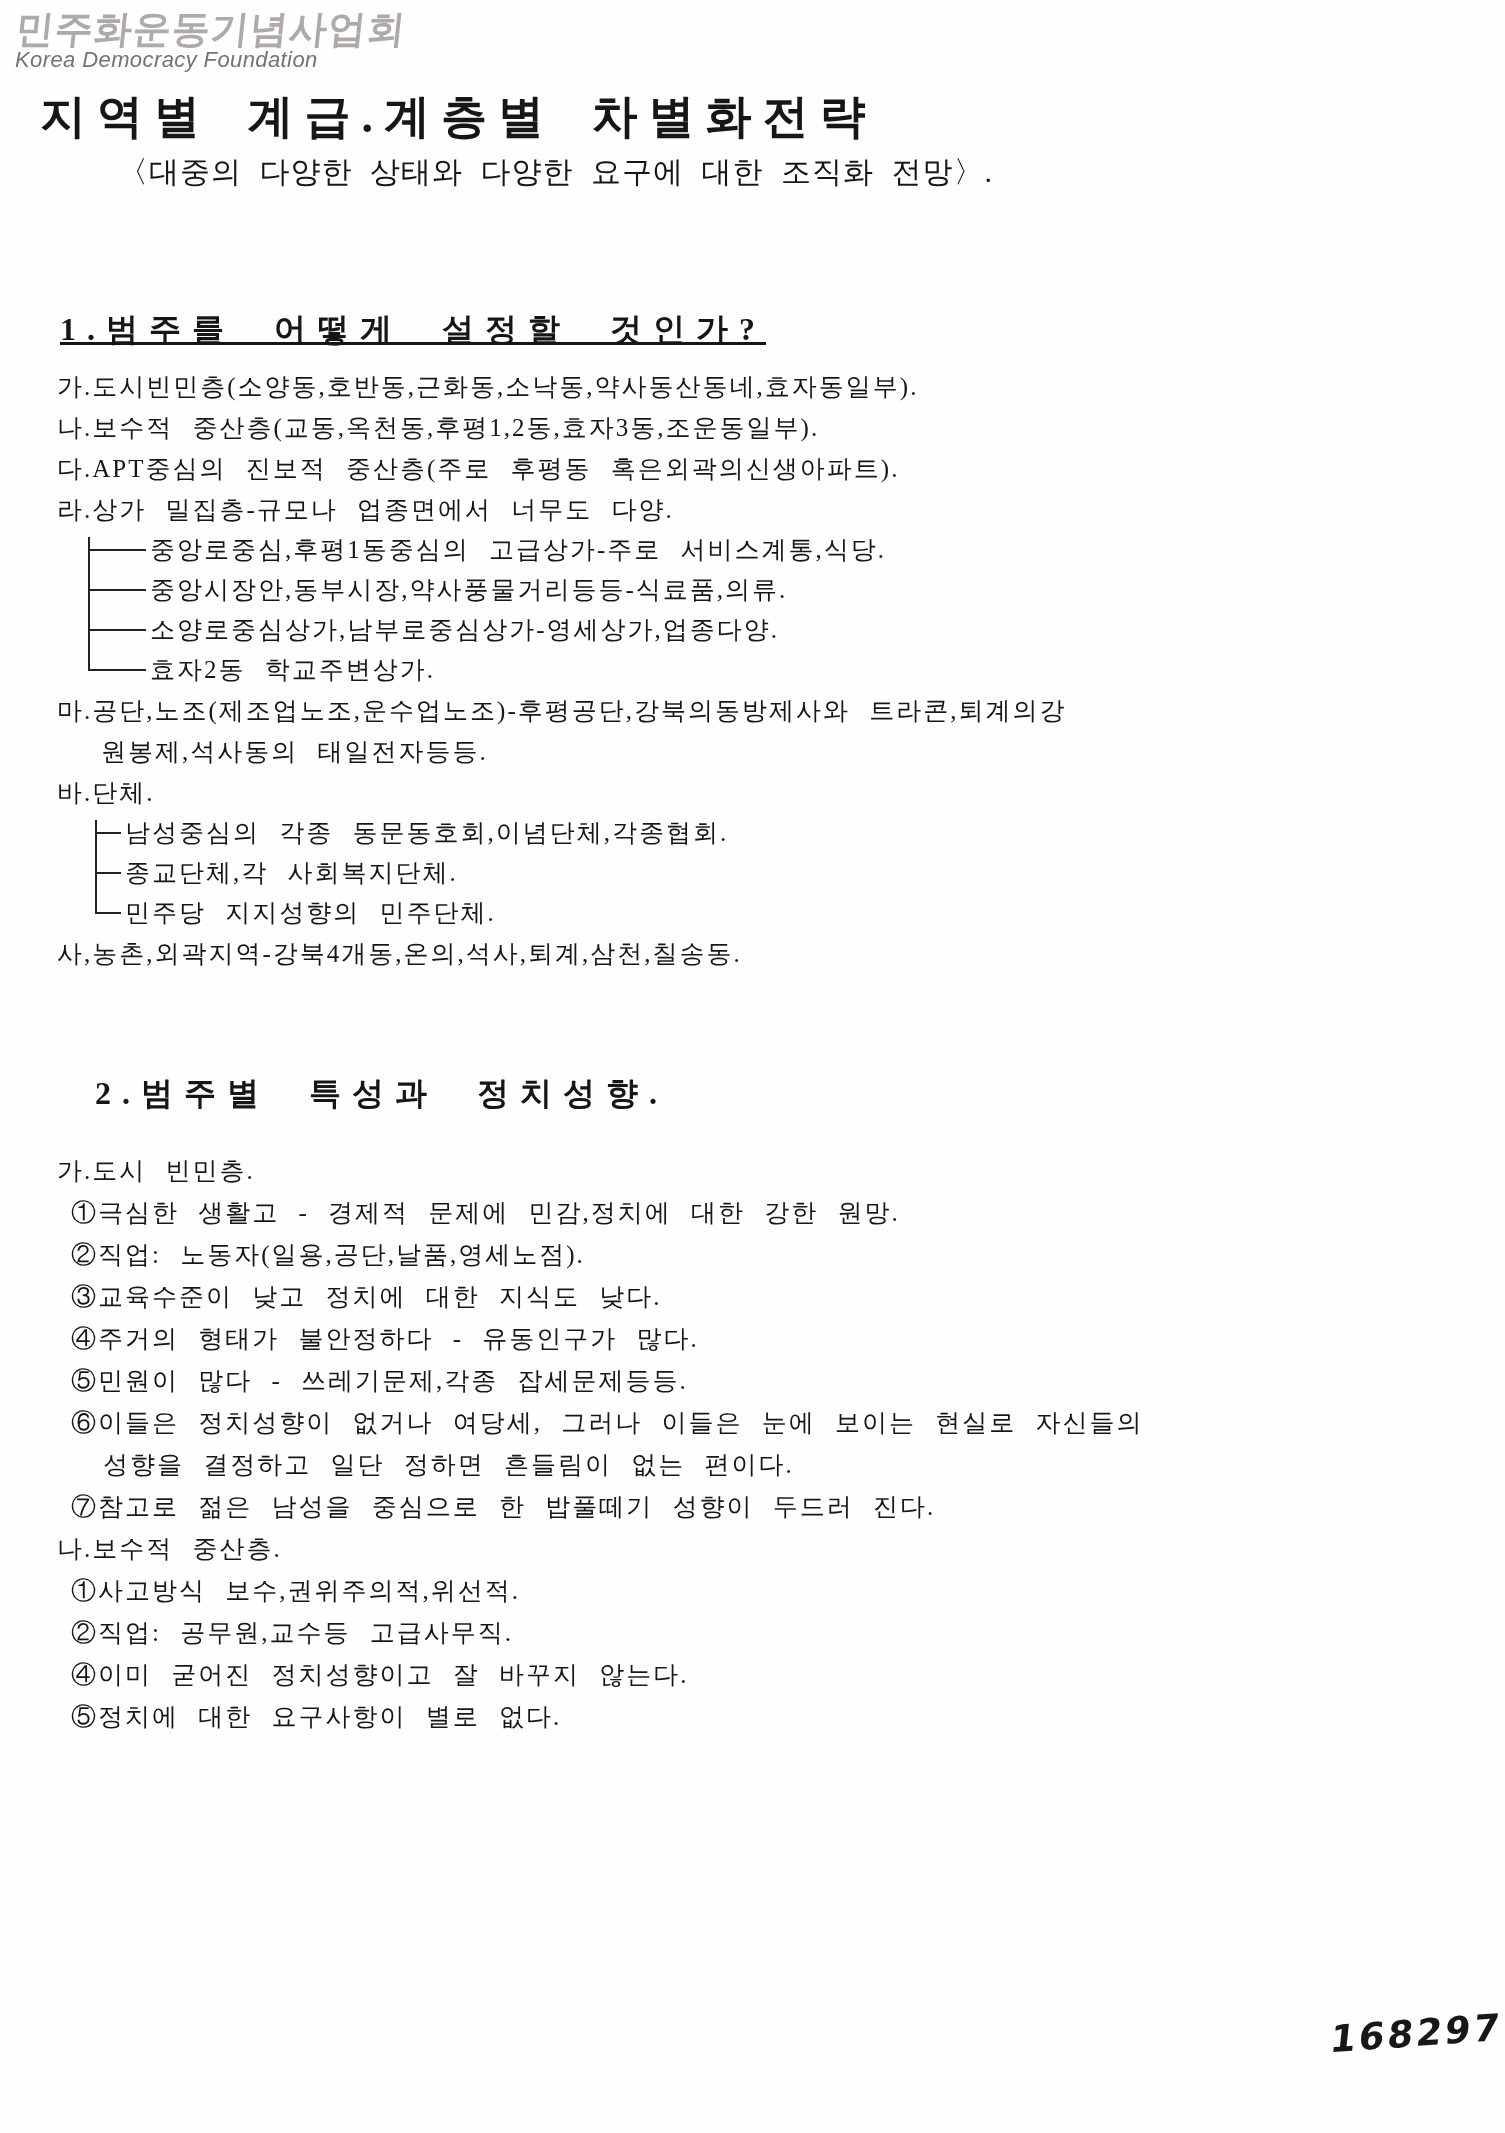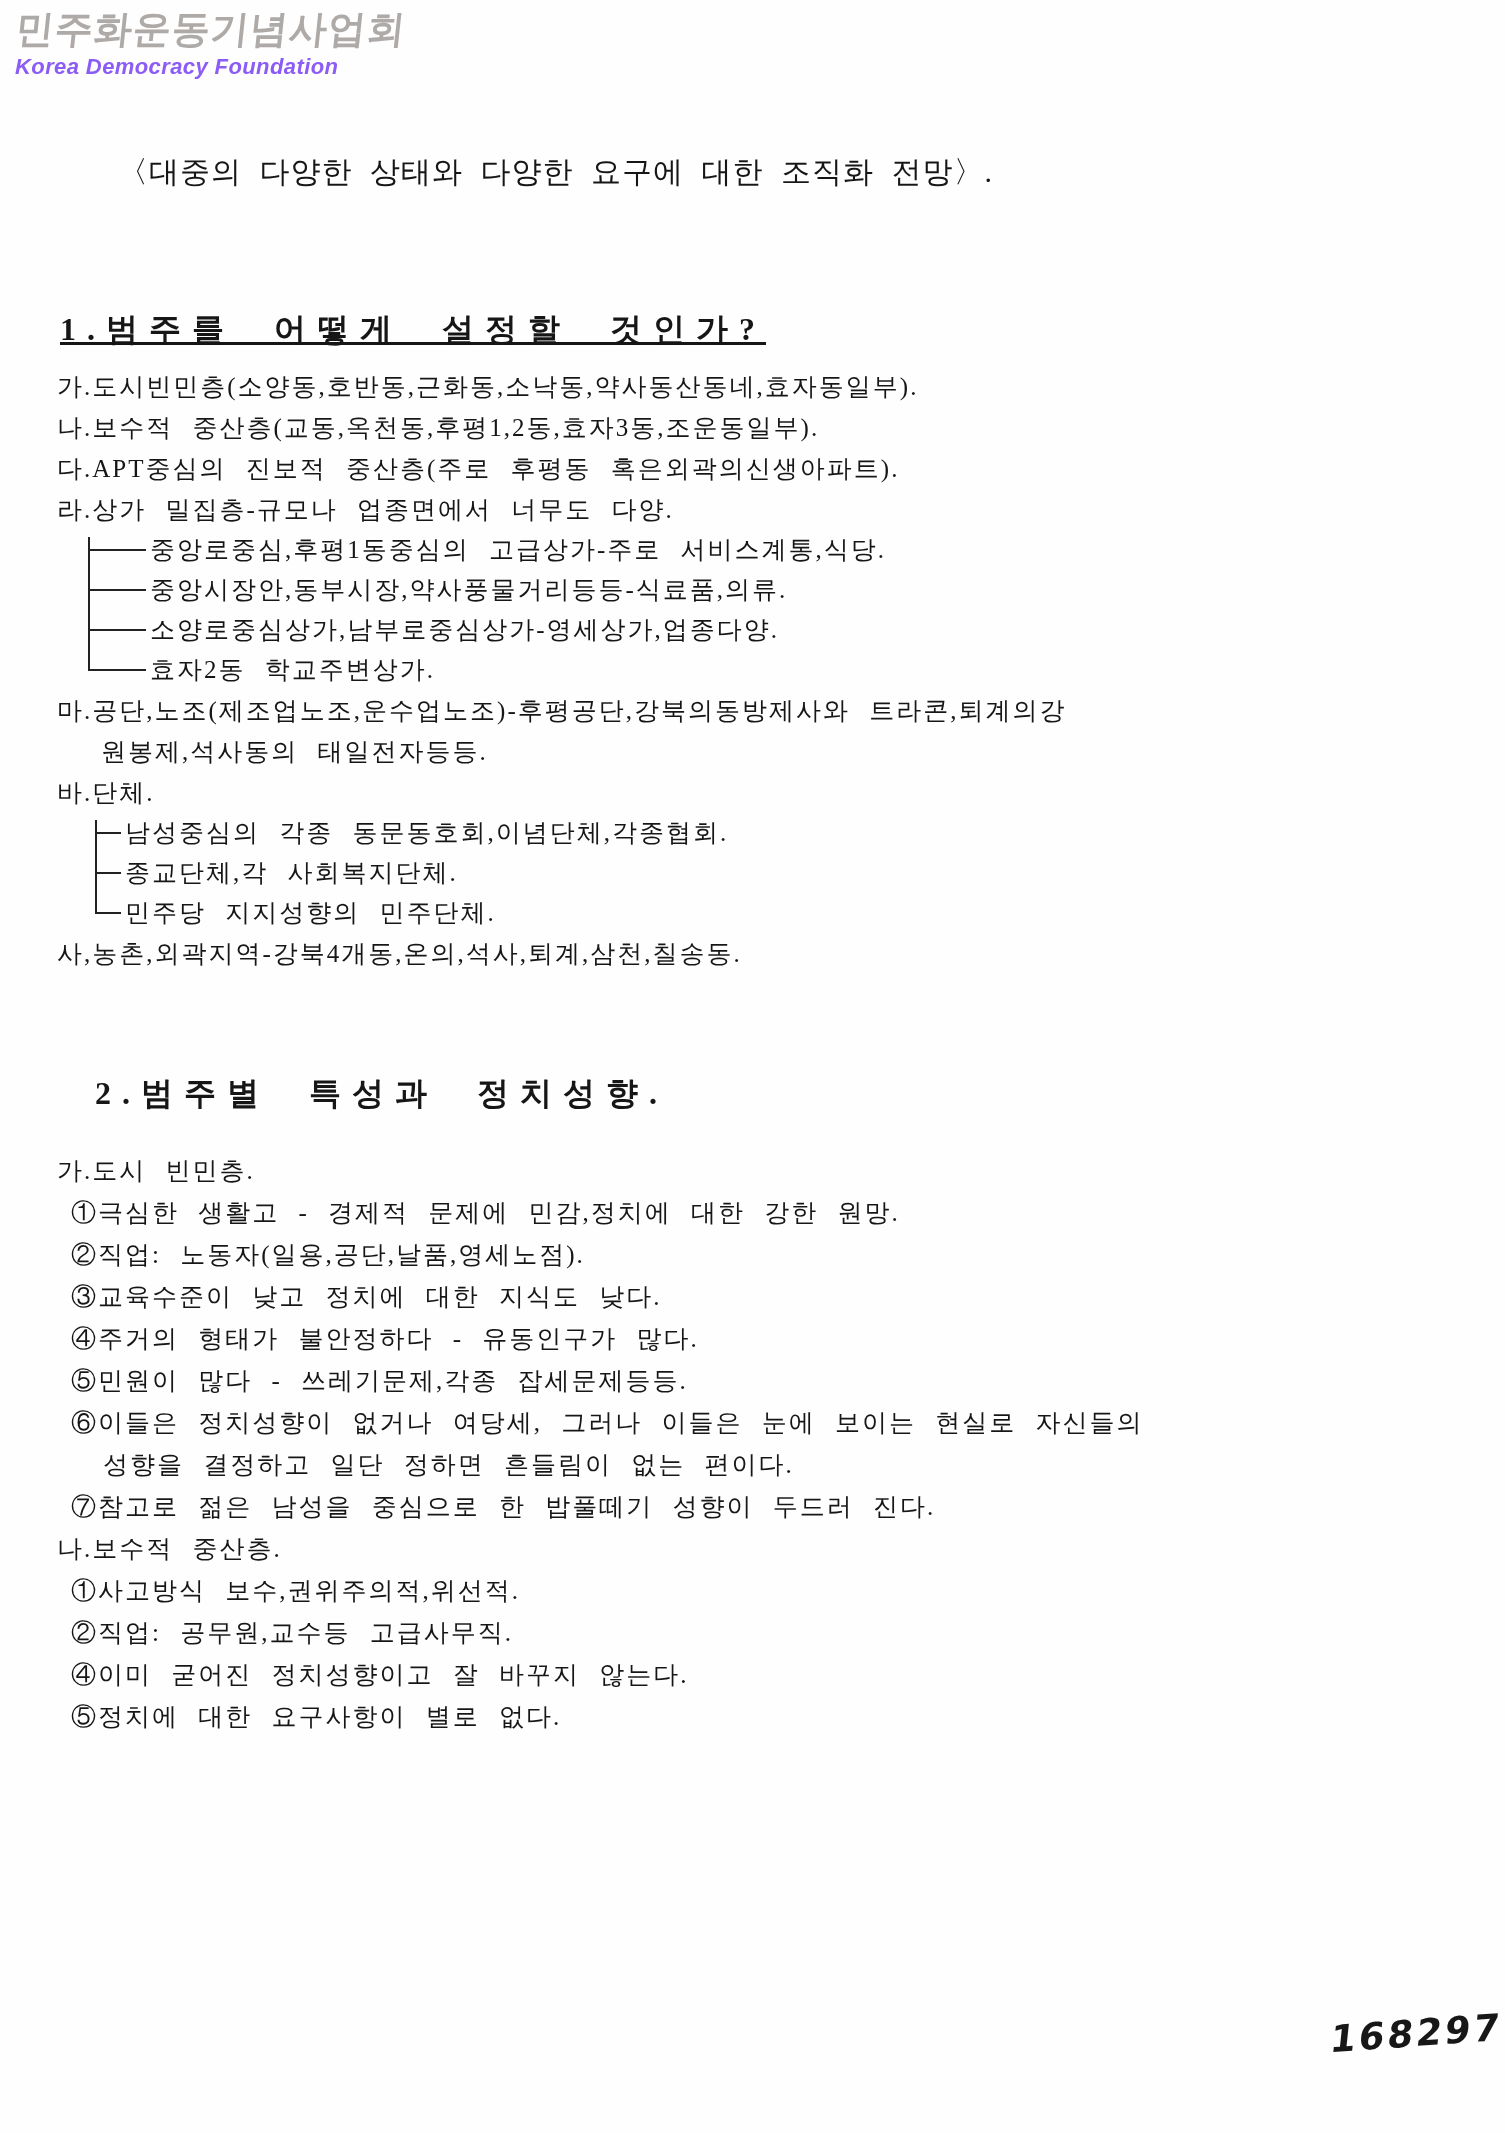--- a/index.html
+++ b/index.html
@@ -14,23 +14,23 @@
   }
   
   .logo-kr {
     position:absolute; left:16px; top:4px;
     font-size:38px; font-weight:bold;
     color:#aeaaa8; letter-spacing:1px;
     transform:skewX(-6deg);
     font-family:"Liberation Serif","DejaVu Serif",serif;
   }
   .logo-en {
-    position:absolute; left:15px; top:54px;
-    font-size:22px; font-weight:bold; font-style:italic;
-    color:#8b5cf6; letter-spacing:0.4px;
+    position:absolute; left:15px; top:47px;
+    font-size:22px; font-weight:normal; font-style:italic;
+    color:#737373; letter-spacing:0.4px;
     font-family:"Liberation Sans","DejaVu Sans",sans-serif;
   }
   
   .doc-title {
     position:absolute; left:40px; top:86px;
     font-size:46px; font-weight:bold;
     letter-spacing:11px; word-spacing:14px;
     white-space:nowrap;
   }
   .doc-subtitle {
@@ -84,20 +84,21 @@
   }
 </style>
 </head>
 <body>
 
 <div class="page">
 
   <div class="logo-kr">민주화운동기념사업회</div>
   <div class="logo-en">Korea Democracy Foundation</div>
 
+  <div class="doc-title">지역별 계급.계층별 차별화전략</div>
   <div class="doc-subtitle">〈대중의 다양한 상태와 다양한 요구에 대한 조직화 전망〉.</div>
 
   <div class="sec-heading sec1-h">1.범주를 어떻게 설정할 것인가?</div>
 
   <div class="block block1">
     <div class="line">가.도시빈민층(소양동,호반동,근화동,소낙동,약사동산동네,효자동일부).</div>
     <div class="line">나.보수적 중산층(교동,옥천동,후평1,2동,효자3동,조운동일부).</div>
     <div class="line">다.APT중심의 진보적 중산층(주로 후평동 혹은외곽의신생아파트).</div>
     <div class="line">라.상가 밀집층-규모나 업종면에서 너무도 다양.</div>
 

